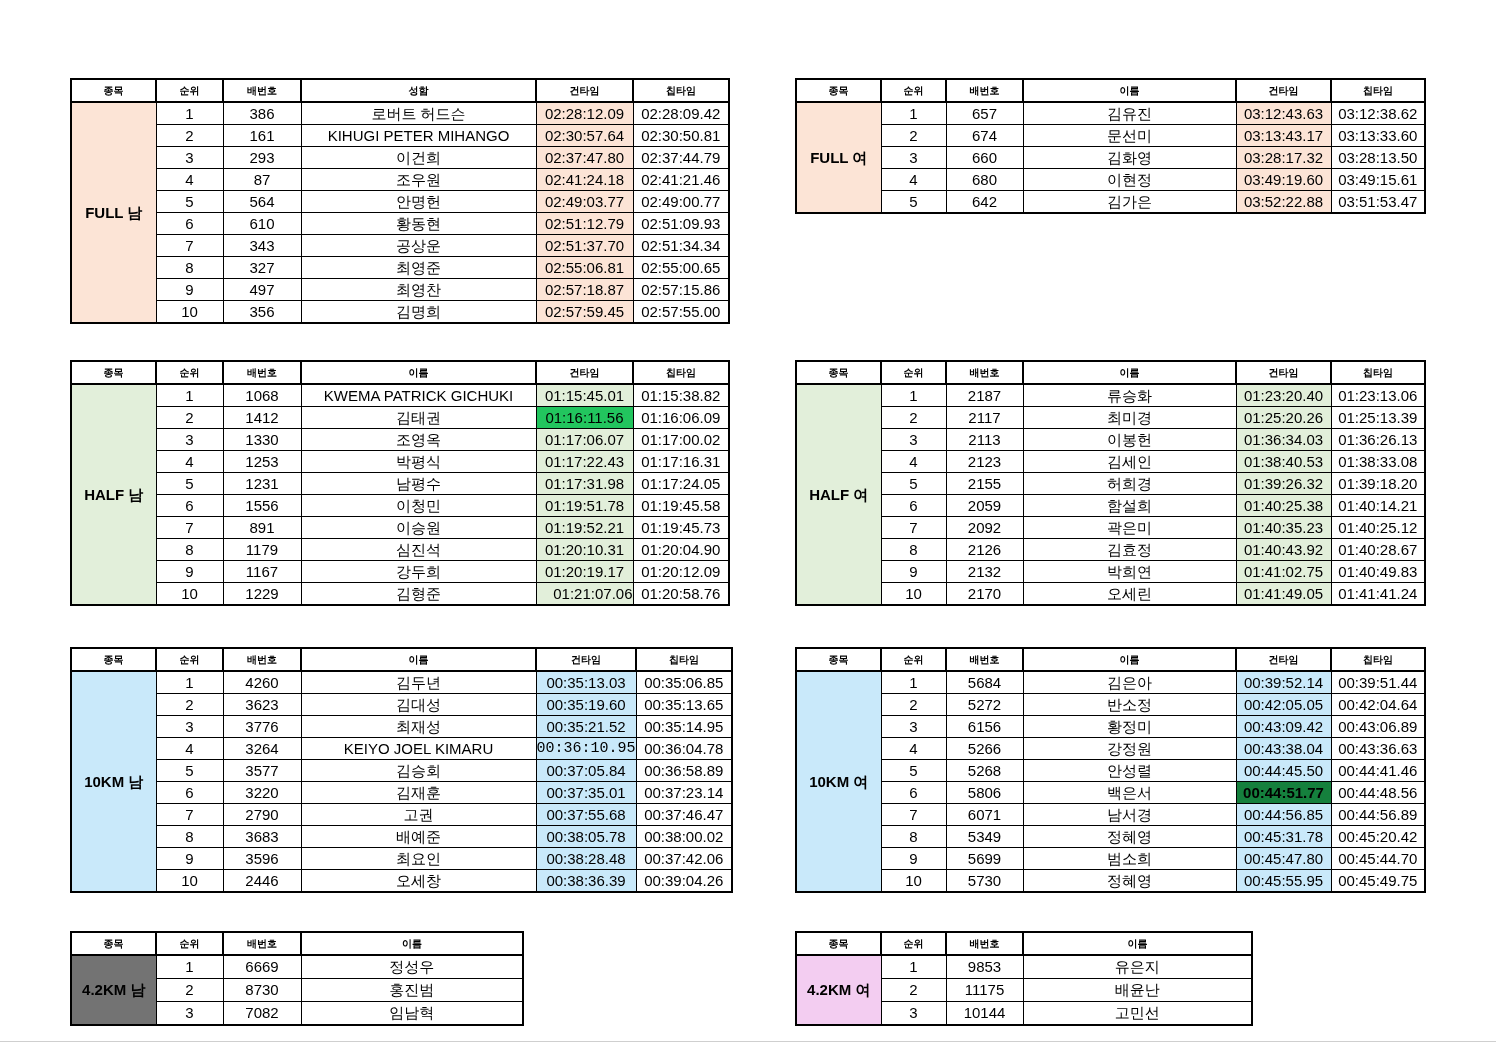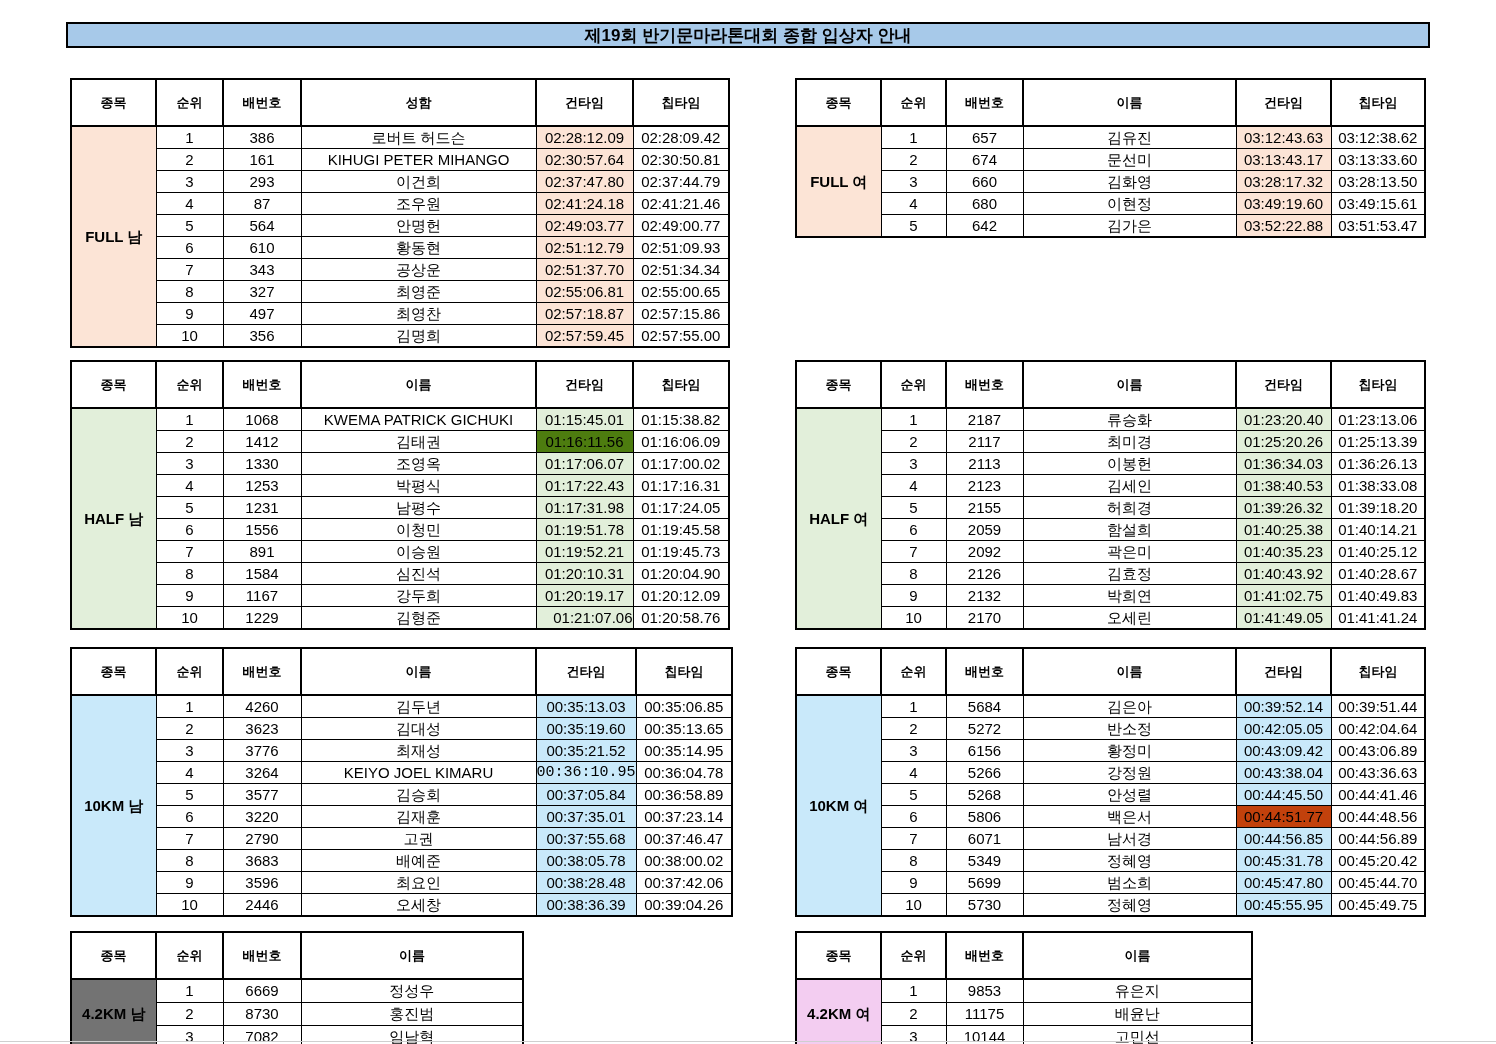--- a/index.html
+++ b/index.html
@@ -12,22 +12,22 @@
     border:2px solid #000; display:flex; align-items:center; justify-content:center;
     font-weight:bold; font-size:17px; color:#000; letter-spacing:0px;
   }
   table.results {
     position:absolute; border-collapse:collapse; table-layout:fixed;
     background:#fff;
   }
   table.results, table.results th, table.results td { border:1px solid #000; }
   table.results { border-width:2px; }
   table.results th {
-    border-width:2px; font-weight:bold; font-size:13px;
-    height:21px; line-height:21px; padding:12px; text-align:center;
+    border-width:2px; font-weight:bold; font-size:10px;
+    height:21px; line-height:21px; padding:0; text-align:center;
     white-space:nowrap; overflow:hidden; background:#fff;
   }
   table.results td {
     font-size:15px; height:21px; line-height:21px; padding:0; text-align:center;
     white-space:nowrap; overflow:hidden; color:#000;
   }
   table.results.short td { height:22px; line-height:22px; }
   td.event-cell { font-weight:bold; border-right-width:2px; font-size:15px; }
   td.time-cell { font-size:14px; }
   
@@ -47,21 +47,20 @@
   .side-right col.c-bib{width:77px}   .side-right col.c-name{width:213px}
   .side-right col.c-gun{width:95px}   .side-right col.c-chip{width:94px}
   .short.side-left  col.c-name{width:222px}
   .short.side-right col.c-name{width:229px}
   .bottom-line { position:absolute; left:0; top:1041px; width:1496px; height:1px; background:#cfcfcf; }
 </style>
 </head>
 <body>
 
 <div class="page">
-  <div class="title-bar" style="background-color: rgb(167, 201, 233);">제19회 반기문마라톤대회 종합 입상자 안내</div>
 
   <table class="results side-left pos-full-m">
       <colgroup>
         <col class="c-event">
         <col class="c-rank">
         <col class="c-bib">
         <col class="c-name">
         <col class="c-gun">
         <col class="c-chip">
       </colgroup>
@@ -232,21 +231,21 @@
           <td>1</td>
           <td>1068</td>
           <td>KWEMA PATRICK GICHUKI</td>
           <td class="time-cell" style="background-color: rgb(226, 239, 218);">01:15:45.01</td>
           <td class="time-cell">01:15:38.82</td>
         </tr>
         <tr>
           <td>2</td>
           <td>1412</td>
           <td>김태권</td>
-          <td class="time-cell" style="background-color: #4d7c0f;">01:16:11.56</td>
+          <td class="time-cell" style="background-color: #22c55e;">01:16:11.56</td>
           <td class="time-cell">01:16:06.09</td>
         </tr>
         <tr>
           <td>3</td>
           <td>1330</td>
           <td>조영옥</td>
           <td class="time-cell" style="background-color: rgb(226, 239, 218);">01:17:06.07</td>
           <td class="time-cell">01:17:00.02</td>
         </tr>
         <tr>
@@ -272,21 +271,21 @@
         </tr>
         <tr>
           <td>7</td>
           <td>891</td>
           <td>이승원</td>
           <td class="time-cell" style="background-color: rgb(226, 239, 218);">01:19:52.21</td>
           <td class="time-cell">01:19:45.73</td>
         </tr>
         <tr>
           <td>8</td>
-          <td>1584</td>
+          <td>1179</td>
           <td>심진석</td>
           <td class="time-cell" style="background-color: rgb(226, 239, 218);">01:20:10.31</td>
           <td class="time-cell">01:20:04.90</td>
         </tr>
         <tr>
           <td>9</td>
           <td>1167</td>
           <td>강두희</td>
           <td class="time-cell" style="background-color: rgb(226, 239, 218);">01:20:19.17</td>
           <td class="time-cell">01:20:12.09</td>
@@ -539,21 +538,21 @@
           <td>5</td>
           <td>5268</td>
           <td>안성렬</td>
           <td class="time-cell" style="background-color: rgb(201, 233, 250);">00:44:45.50</td>
           <td class="time-cell">00:44:41.46</td>
         </tr>
         <tr>
           <td>6</td>
           <td>5806</td>
           <td>백은서</td>
-          <td class="time-cell" style="background-color: #c2410c;">00:44:51.77</td>
+          <td class="time-cell" style="background-color: #15803d; font-weight: bold;">00:44:51.77</td>
           <td class="time-cell">00:44:48.56</td>
         </tr>
         <tr>
           <td>7</td>
           <td>6071</td>
           <td>남서경</td>
           <td class="time-cell" style="background-color: rgb(201, 233, 250);">00:44:56.85</td>
           <td class="time-cell">00:44:56.89</td>
         </tr>
         <tr>

